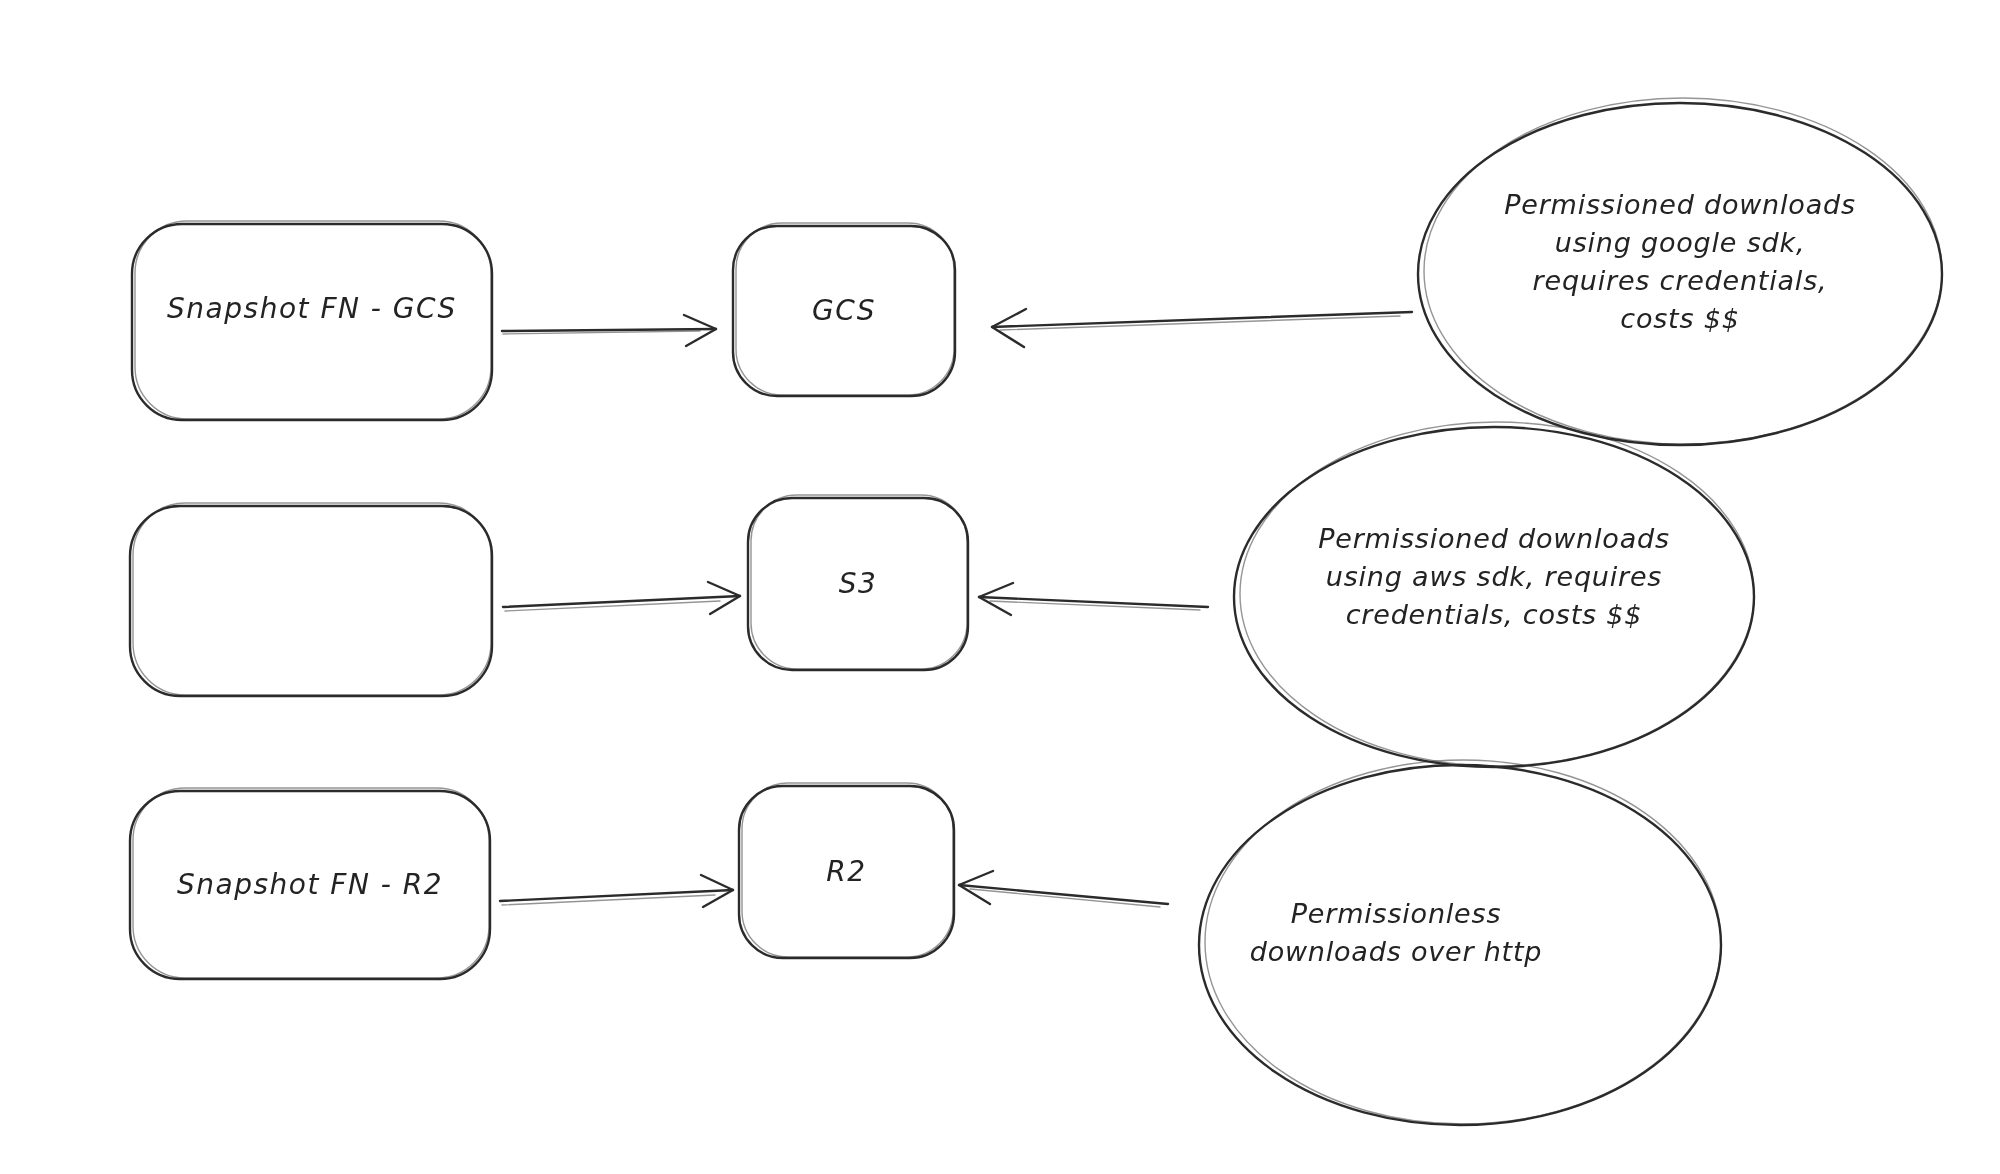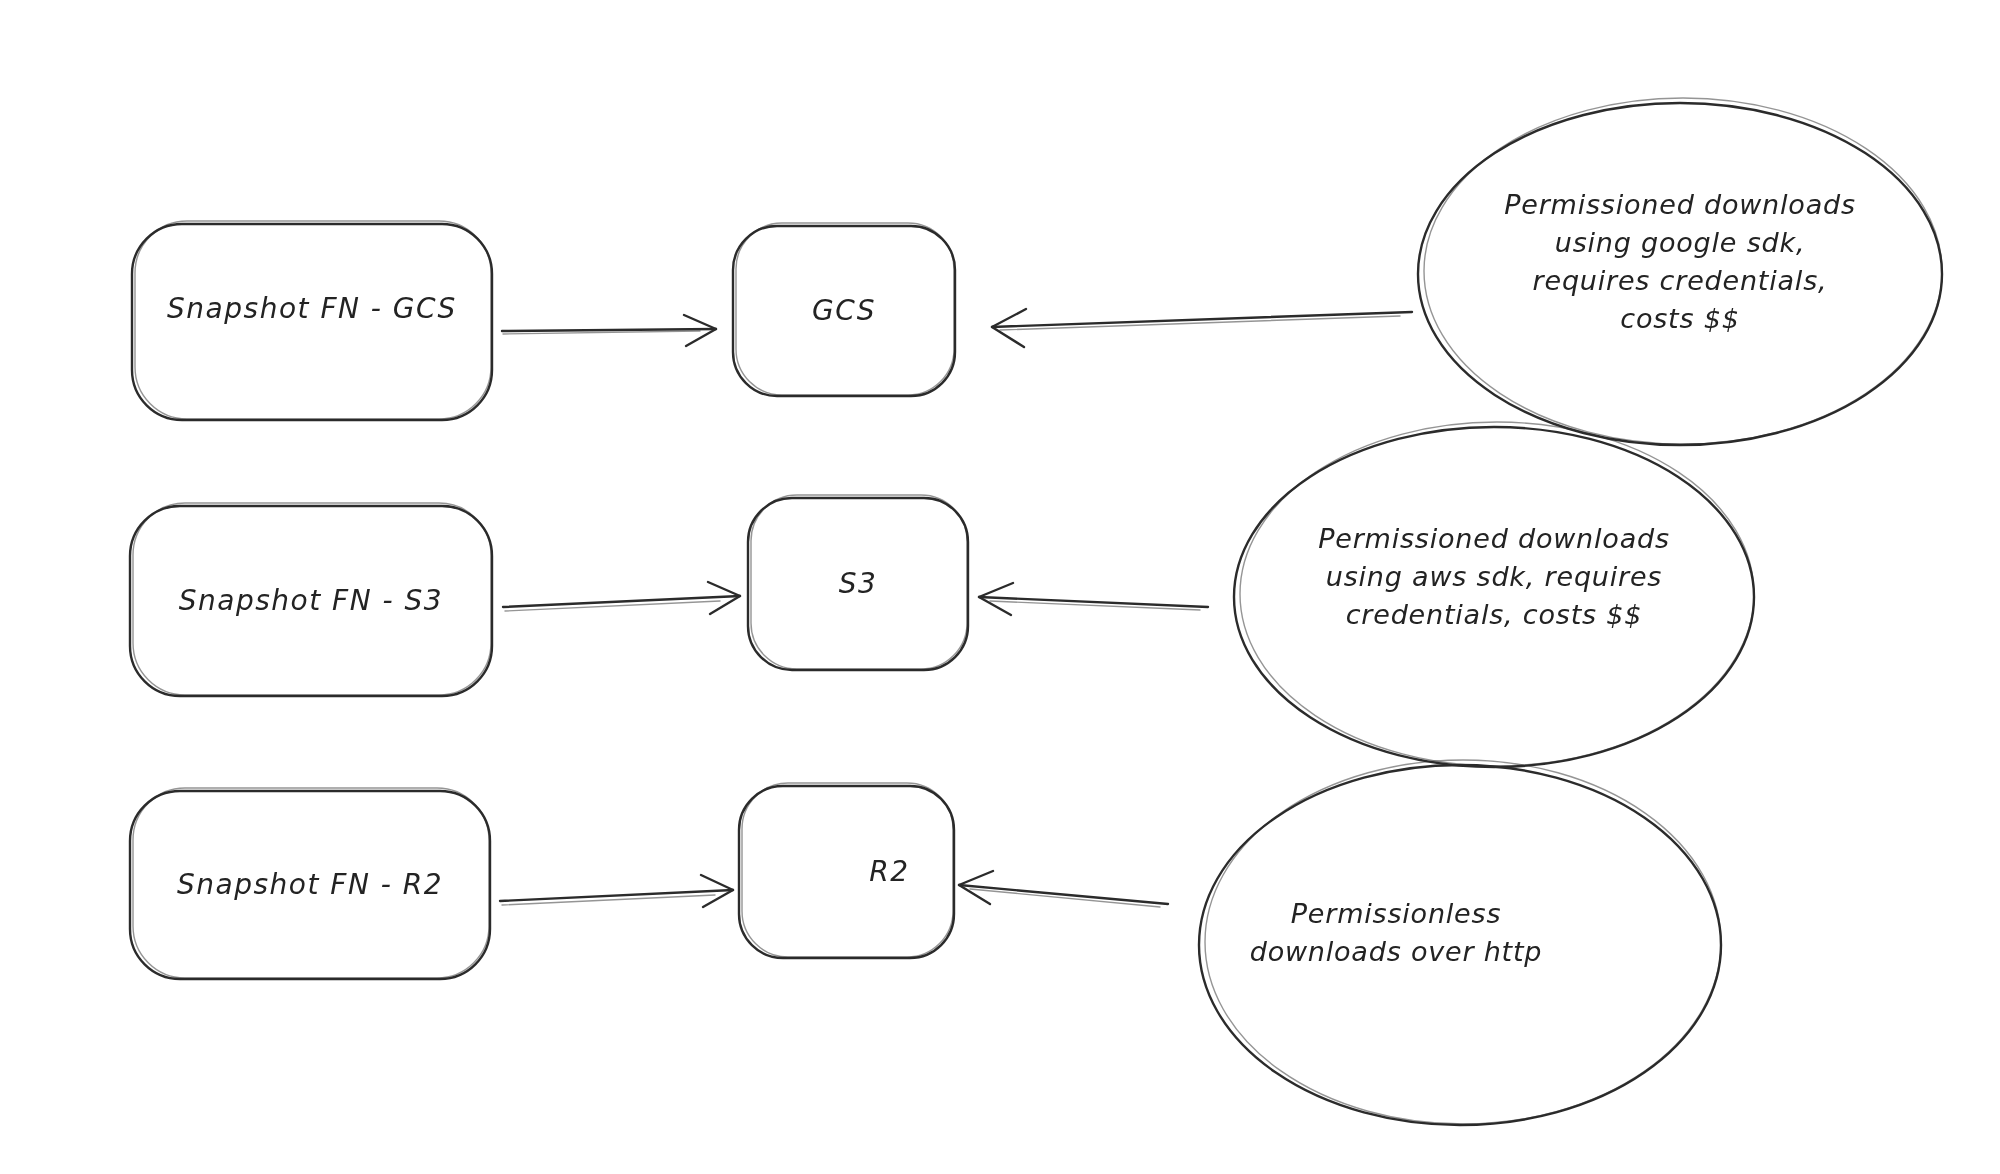--- a/index.html
+++ b/index.html
@@ -122,28 +122,27 @@
 
   <div class="label" style="left:132px; top:211px; width:360px; height:196px;">Snapshot FN - GCS</div>
 
   <div class="label" style="left:733px; top:226px; width:222px; height:170px;">GCS</div>
 
   <div class="label note" style="left:1450px; top:103px; width:460px; height:342px; transform:translateY(-12px);">Permissioned downloads
 using google sdk,
 requires credentials,
 costs $$</div>
 
-  <div class="label" style="left:130px; top:506px; width:362px; height:190px;">Snapshot FN - S3</div>
 
   <div class="label" style="left:748px; top:498px; width:220px; height:172px;">S3</div>
 
   <div class="label note" style="left:1254px; top:427px; width:480px; height:340px; transform:translateY(-20px);">Permissioned downloads
 using aws sdk, requires
 credentials, costs $$</div>
 
   <div class="label" style="left:130px; top:791px; width:360px; height:188px;">Snapshot FN - R2</div>
 
-  <div class="label" style="left:739px; top:786px; width:215px; height:172px;padding-left:43px;">R2</div>
+  <div class="label" style="left:739px; top:786px; width:215px; height:172px;">R2</div>
 
   <div class="label note" style="left:1156px; top:765px; width:480px; height:360px; transform:translateY(-12px);">Permissionless
 downloads over http</div>
 
 </div>
 
 </body></html>

